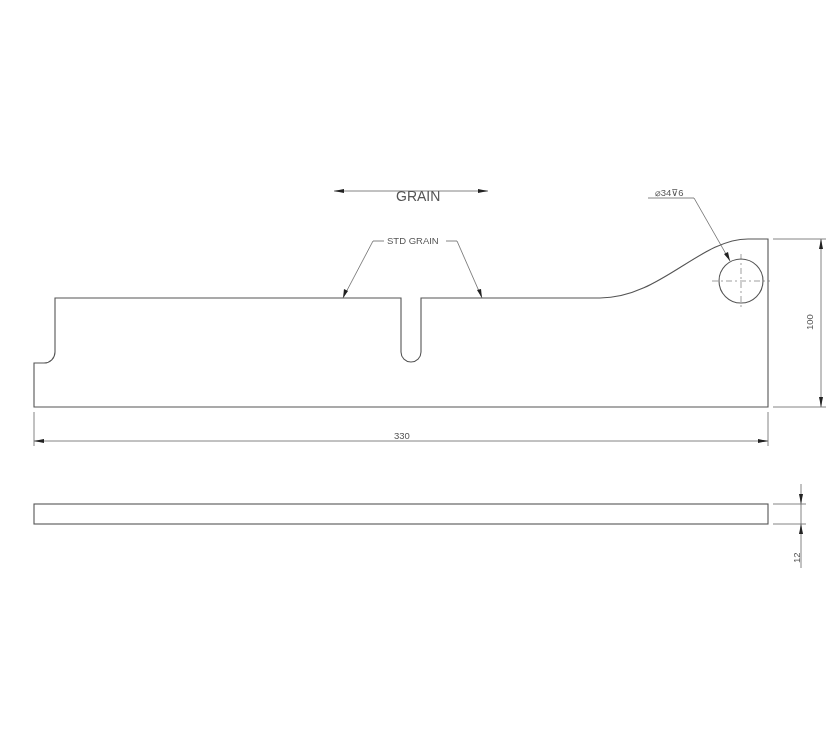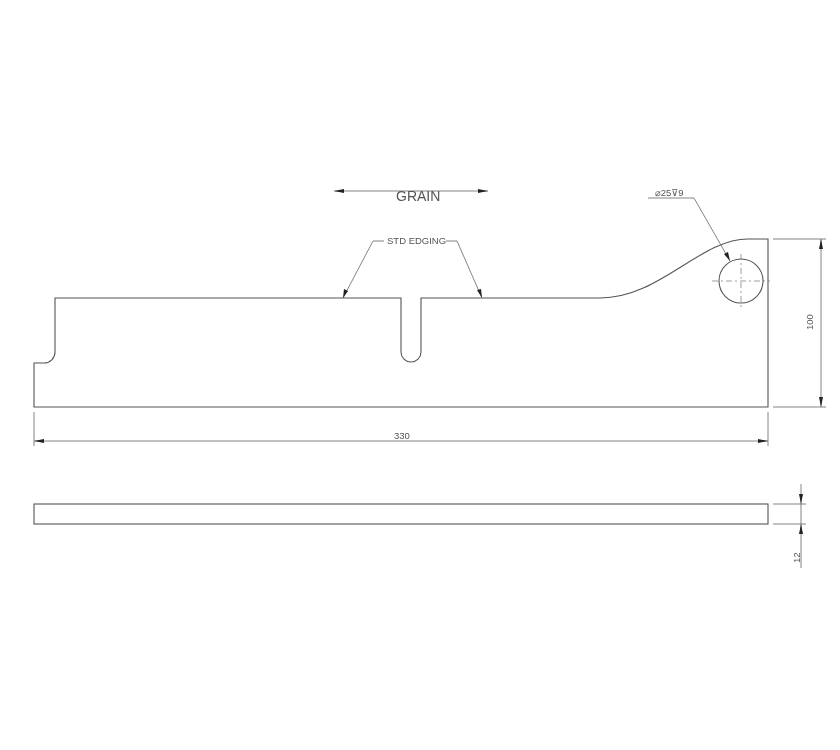--- a/index.html
+++ b/index.html
@@ -67,17 +67,17 @@
   <g>
     <line class="dim" x1="773" y1="504" x2="806" y2="504"></line>
     <line class="dim" x1="773" y1="524" x2="806" y2="524"></line>
     <line class="dim" x1="801" y1="484" x2="801" y2="568"></line>
     <polygon class="arrow" points="801,504 799,494 803,494"></polygon>
     <polygon class="arrow" points="801,524 799,534 803,534"></polygon>
   </g>
 </svg>
 
 <div style="position:absolute;left:396px;top:188px;font-size:14px;color:#555;text-align:center;">GRAIN</div>
-<div style="position:absolute;left:387px;top:235px;font-size:9.5px;color:#555;">STD EDGING</div>
-<div style="position:absolute;left:655px;top:187px;font-size:9.5px;color:#555;">⌀25⊽9</div>
+<div style="position:absolute;left:387px;top:235px;font-size:9.5px;color:#555;">STD GRAIN</div>
+<div style="position:absolute;left:655px;top:187px;font-size:9.5px;color:#555;">⌀34⊽6</div>
 <div style="position:absolute;left:394px;top:430px;font-size:9.5px;color:#555;">330</div>
 <div style="position:absolute;left:804px;top:316px;font-size:9.5px;color:#555;transform:rotate(-90deg);transform-origin:left top;margin-top:14px;">100</div>
 <div style="position:absolute;left:791px;top:563px;font-size:9.5px;color:#555;transform:rotate(-90deg);transform-origin:left top;">12</div>
 
 </body></html>

